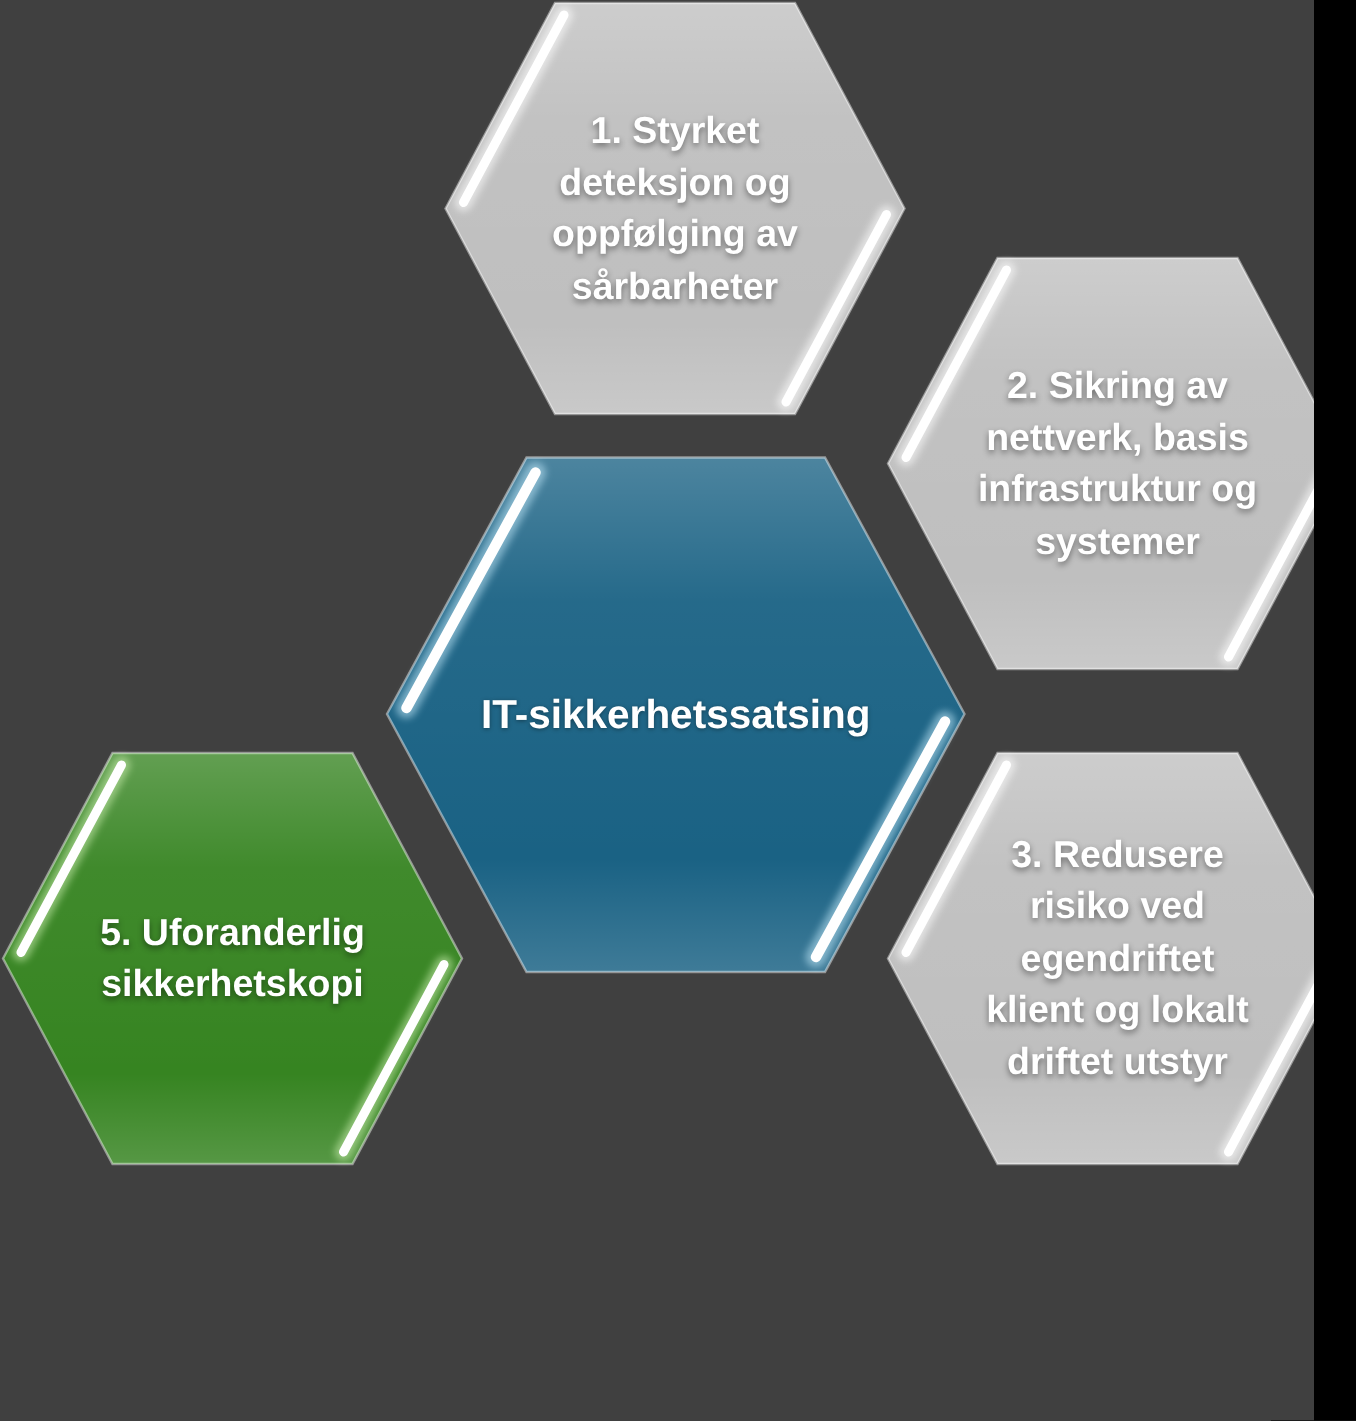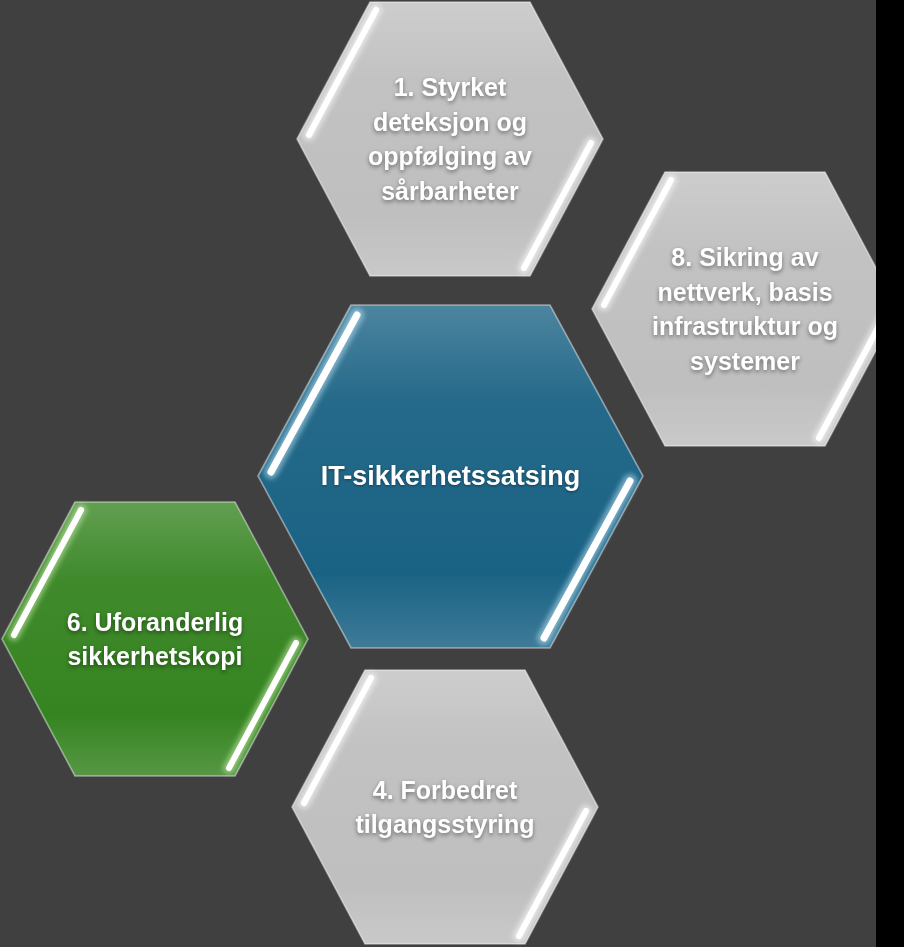--- a/index.html
+++ b/index.html
@@ -114,52 +114,55 @@
   <div class="hex pos-2">
     <svg class="hex-svg" viewBox="0 0 306 274" preserveAspectRatio="none">
       <polygon points="0,137 73,0 233,0 306,137 233,274 73,274" fill="#BFBFBF"></polygon>
       <polygon points="0,137 73,0 233,0 306,137 233,274 73,274" fill="url(#sheen)"></polygon>
       <line class="hl-glow" x1="12" y1="133" x2="79" y2="8" stroke="#FFFFFF"></line>
       <line class="hl-core" x1="12" y1="133" x2="79" y2="8"></line>
       <line class="hl-glow" x1="294" y1="141" x2="227" y2="266" stroke="#FFFFFF"></line>
       <line class="hl-core" x1="294" y1="141" x2="227" y2="266"></line>
       <polygon class="hex-rim" points="0,137 73,0 233,0 306,137 233,274 73,274"></polygon>
     </svg>
-    <div class="hex-label">8. Sikring av
+    <div class="hex-label">2. Sikring av
 nettverk, basis
 infrastruktur og
 systemer</div>
   </div>
 
-
-  <div class="hex pos-4">
+  <div class="hex pos-3">
     <svg class="hex-svg" viewBox="0 0 306 274" preserveAspectRatio="none">
       <polygon points="0,137 73,0 233,0 306,137 233,274 73,274" fill="#BFBFBF"></polygon>
       <polygon points="0,137 73,0 233,0 306,137 233,274 73,274" fill="url(#sheen)"></polygon>
       <line class="hl-glow" x1="12" y1="133" x2="79" y2="8" stroke="#FFFFFF"></line>
       <line class="hl-core" x1="12" y1="133" x2="79" y2="8"></line>
       <line class="hl-glow" x1="294" y1="141" x2="227" y2="266" stroke="#FFFFFF"></line>
       <line class="hl-core" x1="294" y1="141" x2="227" y2="266"></line>
       <polygon class="hex-rim" points="0,137 73,0 233,0 306,137 233,274 73,274"></polygon>
     </svg>
-    <div class="hex-label">4. Forbedret
-tilgangsstyring</div>
+    <div class="hex-label">3. Redusere
+risiko ved
+egendriftet
+klient og lokalt
+driftet utstyr</div>
   </div>
+
 
   <div class="hex pos-5">
     <svg class="hex-svg" viewBox="0 0 306 274" preserveAspectRatio="none">
       <polygon points="0,137 73,0 233,0 306,137 233,274 73,274" fill="#368421"></polygon>
       <polygon points="0,137 73,0 233,0 306,137 233,274 73,274" fill="url(#sheen)"></polygon>
       <line class="hl-glow" x1="12" y1="133" x2="79" y2="8" stroke="#CBEFAF"></line>
       <line class="hl-core" x1="12" y1="133" x2="79" y2="8"></line>
       <line class="hl-glow" x1="294" y1="141" x2="227" y2="266" stroke="#CBEFAF"></line>
       <line class="hl-core" x1="294" y1="141" x2="227" y2="266"></line>
       <polygon class="hex-rim" points="0,137 73,0 233,0 306,137 233,274 73,274"></polygon>
     </svg>
-    <div class="hex-label">6. Uforanderlig
+    <div class="hex-label">5. Uforanderlig
 sikkerhetskopi</div>
   </div>
 
 
   <div class="hex hex-center pos-center">
     <svg class="hex-svg" viewBox="0 0 385 343" preserveAspectRatio="none">
       <polygon points="0,171 93,0 292,0 385,171 292,343 93,343" fill="#1A6284"></polygon>
       <polygon points="0,171 93,0 292,0 385,171 292,343 93,343" fill="url(#sheen)"></polygon>
       <line class="hl-glow" x1="13" y1="167" x2="99" y2="10" stroke="#BEE6F7"></line>
       <line class="hl-core" x1="13" y1="167" x2="99" y2="10"></line>

